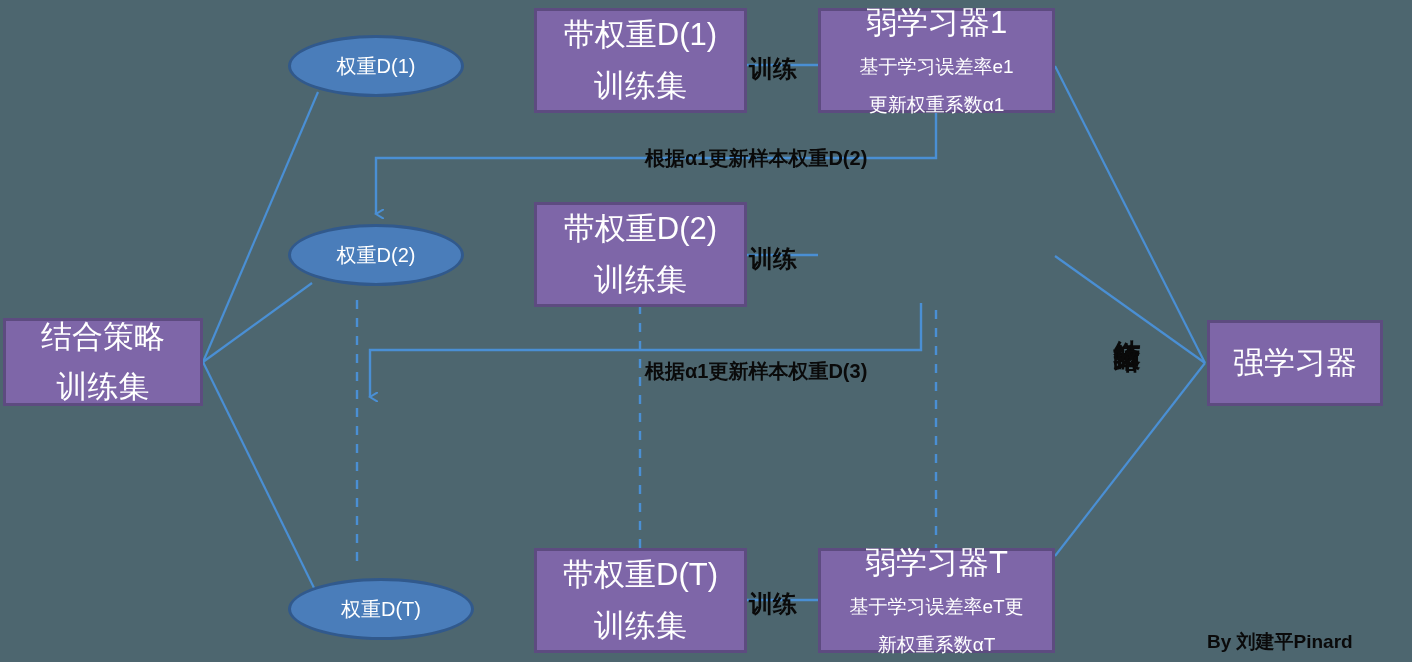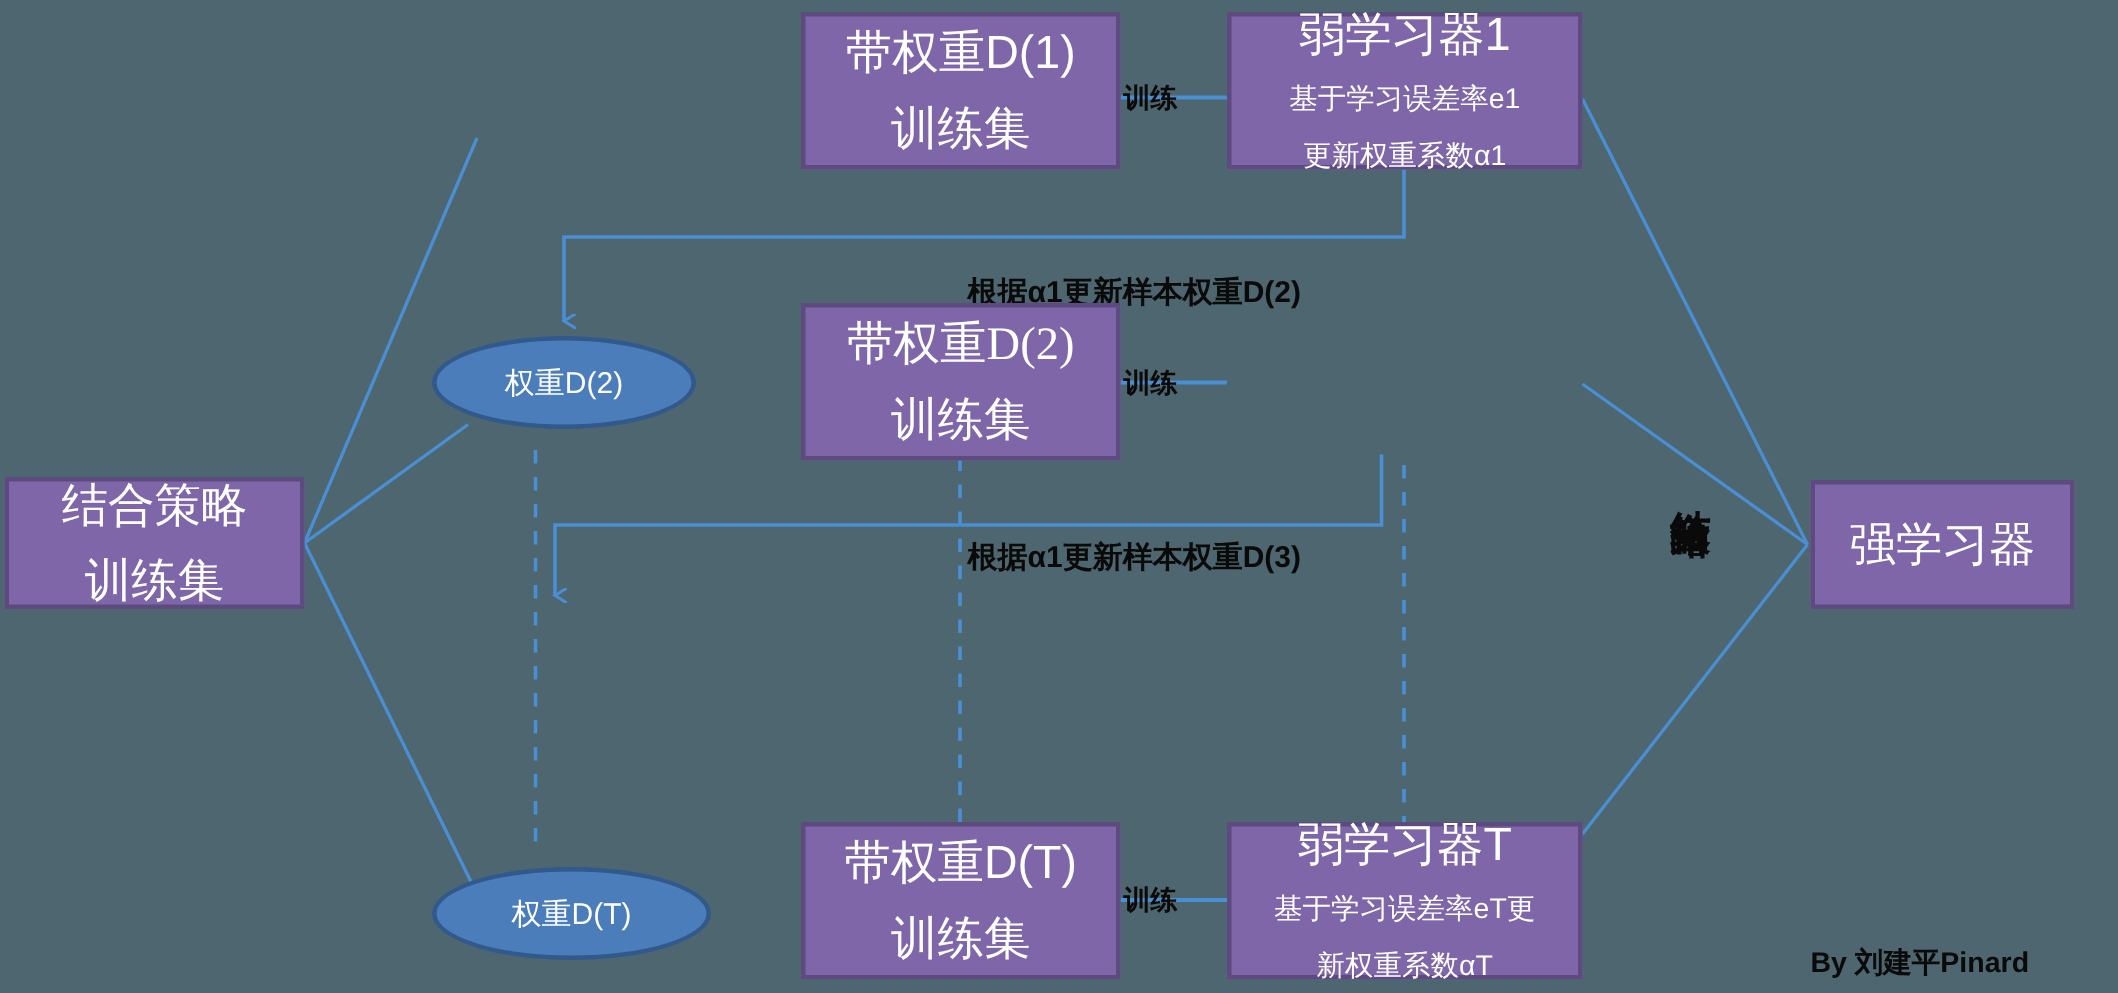--- a/index.html
+++ b/index.html
@@ -36,21 +36,21 @@
     font-size:20px;
     white-space:nowrap;
   }
 
   .lbl{
     position:absolute;
     color:#0a0a0a;
     font-weight:bold;
     white-space:nowrap;
   }
-  .lbl-train{font-size:18px;}
+  .lbl-train{font-size:24px;}
   .lbl-update{font-size:20px;}
   .lbl-vert{
     font-size:27px;
     writing-mode:vertical-rl;
     text-orientation:upright;
     letter-spacing:2px;
     line-height:1;
   }
   .sig{position:absolute;font-size:19px;font-weight:bold;color:#0a0a0a;white-space:nowrap;}
 </style>
@@ -97,41 +97,44 @@
       <line x1="640" y1="305" x2="640" y2="548"></line>
       <line x1="936" y1="310" x2="936" y2="548"></line>
     </g>
   </svg>
 
   <div class="node box" style="left:3px;top:318px;width:200px;height:88px;">
     <span class="t1">结合策略</span>
     <span class="t1">训练集</span>
   </div>
 
+  <div class="node ellipse" style="left:288px;top:35px;width:176px;height:62px;">
+    <span>权重D(1)</span>
+  </div>
 
   <div class="node box" style="left:534px;top:8px;width:213px;height:105px;">
     <span class="t1">带权重D(1)</span>
     <span class="t1">训练集</span>
   </div>
 
   <div class="lbl lbl-train" style="left:749px;top:53px;">训练</div>
 
   <div class="node box" style="left:818px;top:8px;width:237px;height:105px;">
     <span class="t1">弱学习器1</span>
     <span class="t2">基于学习误差率e1</span>
     <span class="t2">更新权重系数α1</span>
   </div>
 
-  <div class="lbl lbl-update" style="left:645px;top:145px;margin-top:36px;">根据α1更新样本权重D(2)</div>
+  <div class="lbl lbl-update" style="left:645px;top:145px;">根据α1更新样本权重D(2)</div>
 
   <div class="node ellipse" style="left:288px;top:224px;width:176px;height:62px;">
     <span>权重D(2)</span>
   </div>
 
-  <div class="node box" style="left:534px;top:202px;width:213px;height:105px;font-family:Liberation Serif, serif;">
+  <div class="node box" style="left:534px;top:202px;width:213px;height:105px;">
     <span class="t1">带权重D(2)</span>
     <span class="t1">训练集</span>
   </div>
 
   <div class="lbl lbl-train" style="left:749px;top:243px;">训练</div>
 
 
   <div class="lbl lbl-update" style="left:645px;top:358px;">根据α1更新样本权重D(3)</div>
 
   <div class="node ellipse" style="left:288px;top:578px;width:186px;height:62px;">

